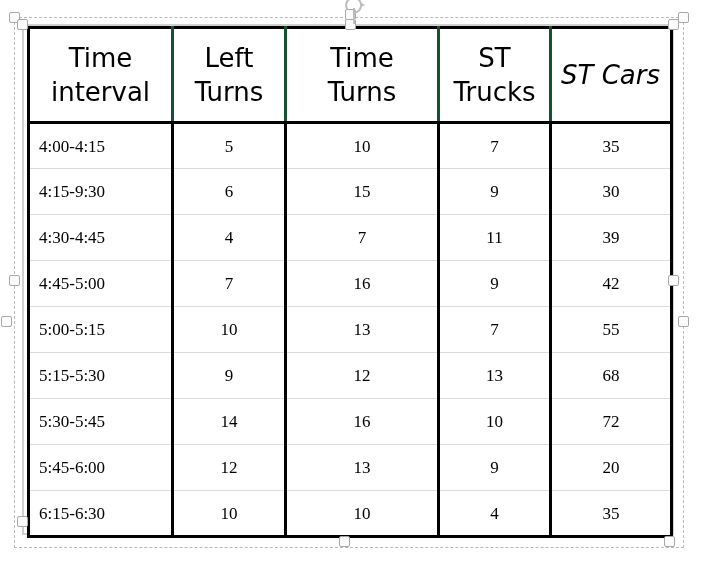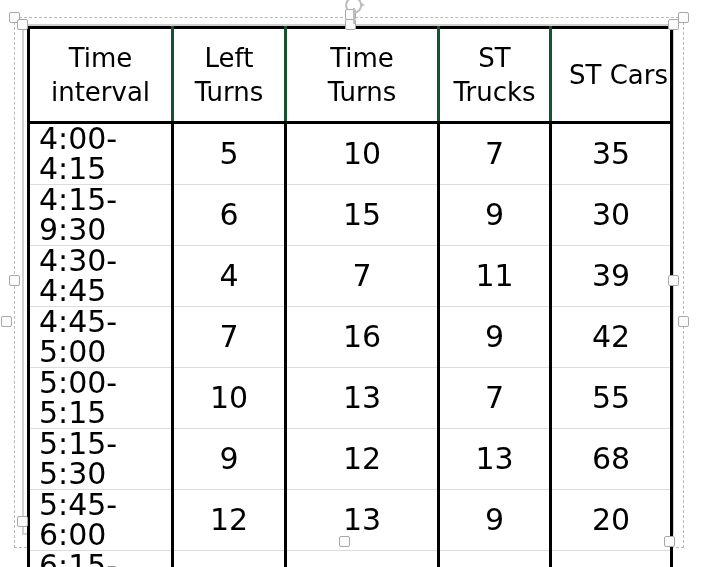--- a/index.html
+++ b/index.html
@@ -117,35 +117,37 @@
     border-top: 3px solid #000000;
     border-bottom: 3px solid #000000;
     border-right: 3px solid #14532d;
     padding: 0 2px;
   }
   #data-table thead th.first-col {
     border-left: 3px solid #000000;
   }
   #data-table thead th.last-col {
     border-right: 3px solid #000000;
-    text-align: right;
+    text-align: left;
     padding-left: 9px;
+    font-style: italic;
   }
 
   
   #data-table tbody tr {
     height: 46px;
   }
   #data-table tbody td {
-    font-size: 30px;
+    font-size: 17px;
     line-height: 1;
     text-align: center;
     border-bottom: 1.5px solid #dcdcdc;
     border-right: 3px solid #000000;
     padding: 0 1px;
+    font-family: Liberation Serif, serif;
   }
   #data-table tbody td.first-col {
     border-left: 3px solid #000000;
     text-align: left;
     padding-left: 9px;
   }
   #data-table tbody td.last-col {
     border-right: 3px solid #000000;
   }
   #data-table tbody tr:last-child td {
@@ -237,20 +239,27 @@
           <td>13</td>
           <td>7</td>
           <td class="last-col">55</td>
         </tr>
         <tr>
           <td class="first-col">5:15-5:30</td>
           <td>9</td>
           <td>12</td>
           <td>13</td>
           <td class="last-col">68</td>
+        </tr>
+        <tr>
+          <td class="first-col">5:30-5:45</td>
+          <td>14</td>
+          <td>16</td>
+          <td>10</td>
+          <td class="last-col">72</td>
         </tr>
         <tr>
           <td class="first-col">5:45-6:00</td>
           <td>12</td>
           <td>13</td>
           <td>9</td>
           <td class="last-col">20</td>
         </tr>
         <tr>
           <td class="first-col">6:15-6:30</td>

